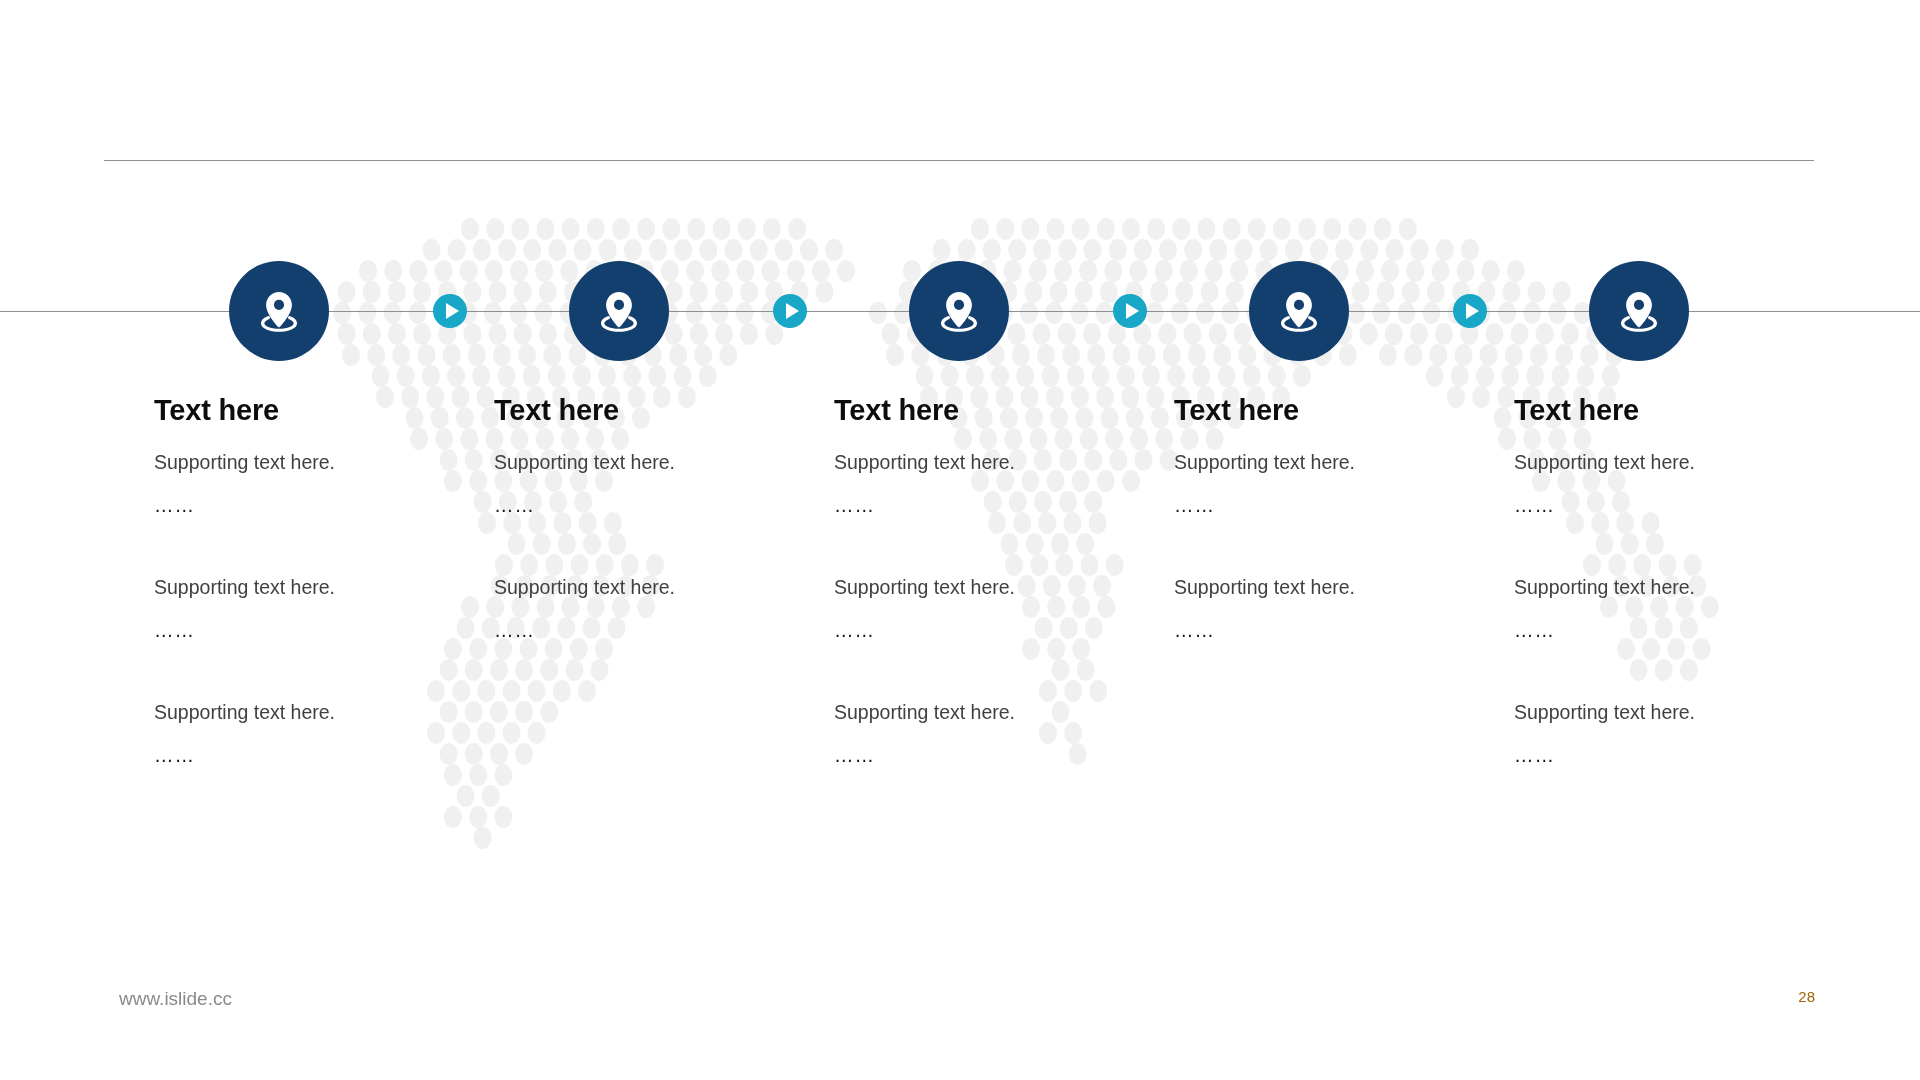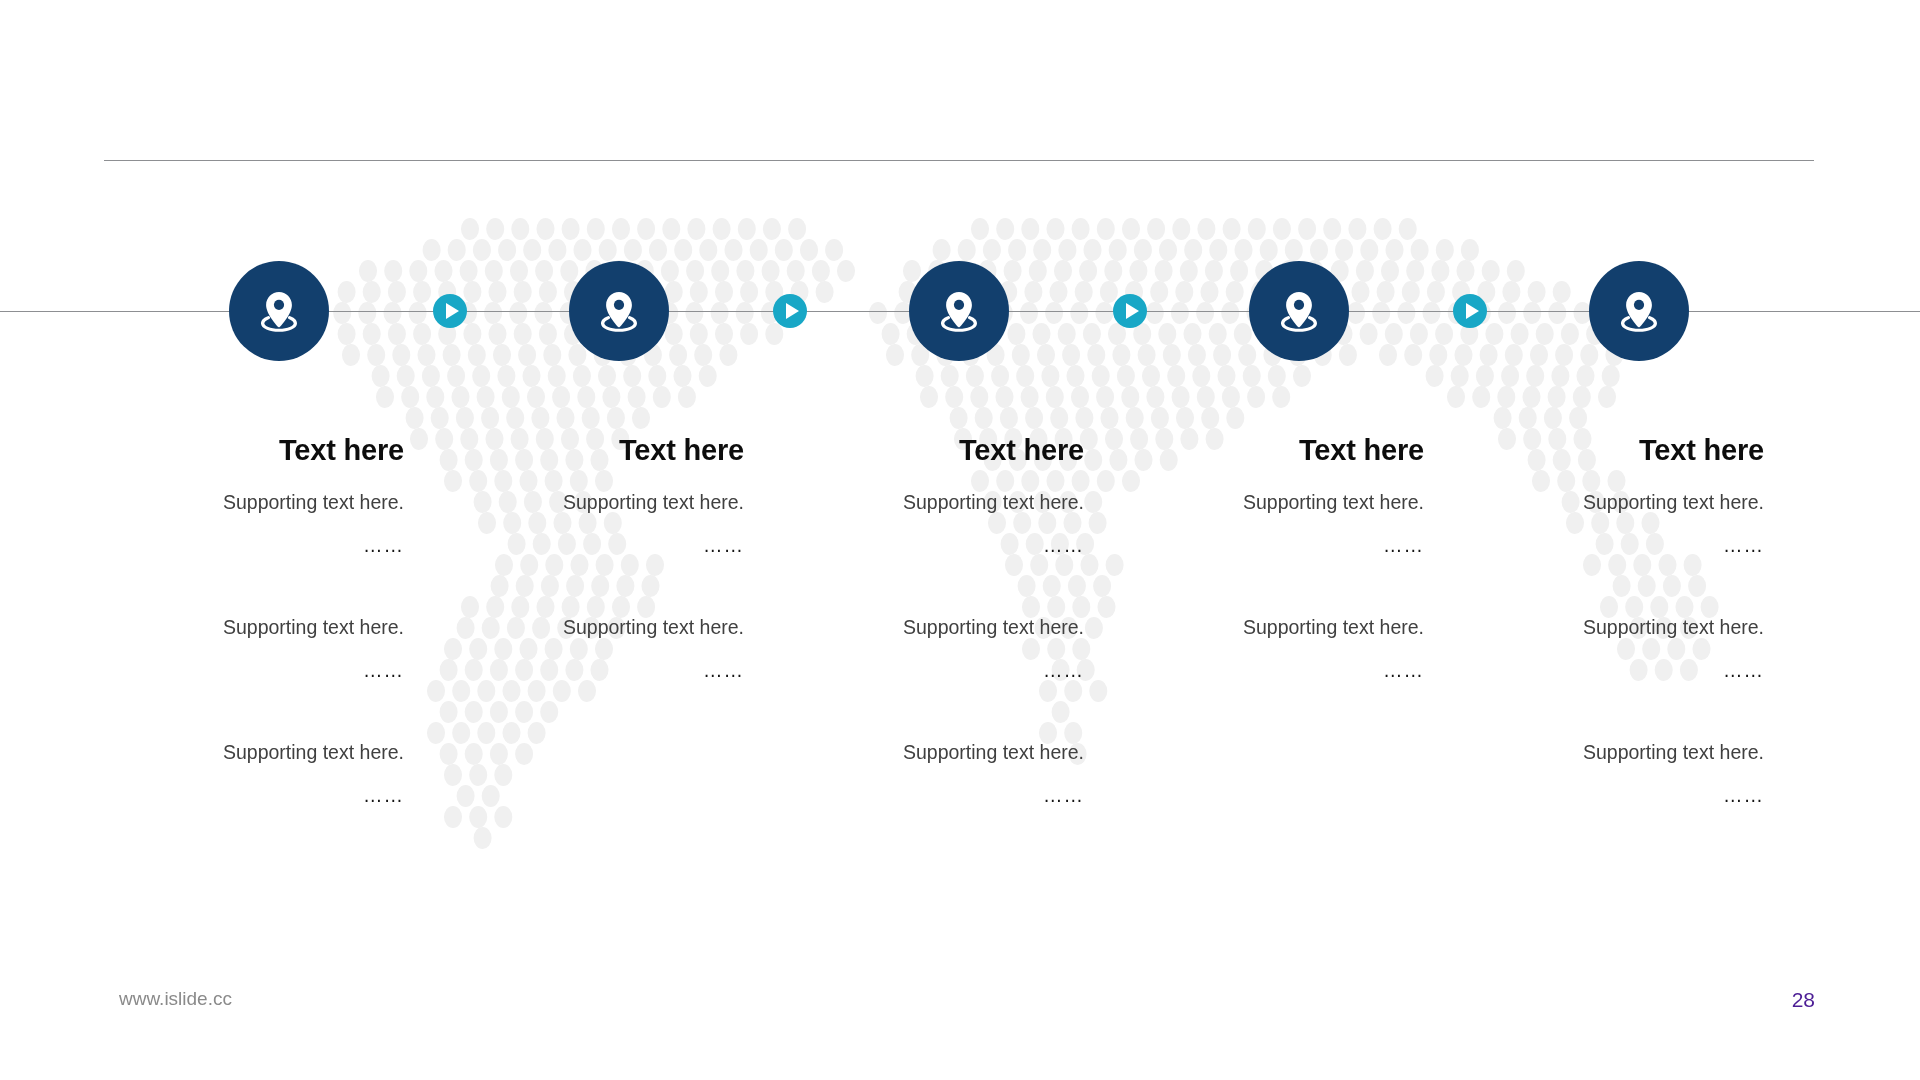--- a/index.html
+++ b/index.html
@@ -90,22 +90,21 @@
     border-left: 13px solid #ffffff;
     margin-left: 4px;
   }
 
   
   .column {
     position: absolute;
     top: 395px;
     width: 250px;
     z-index: 3;
-    text-align: right;
-    margin-top: 40px;
+    text-align: left;
   }
   .col-title {
     font-size: 29px;
     font-weight: 700;
     color: #0d0d0d;
     letter-spacing: -0.2px;
     line-height: 1.1;
     margin: 0 0 26px 0;
     white-space: nowrap;
   }
@@ -134,22 +133,22 @@
     top: 988px;
     font-size: 19px;
     color: #8a8a8a;
     z-index: 3;
     text-align: center;
   }
   .page-number {
     position: absolute;
     right: 105px;
     top: 988px;
-    font-size: 21px;
-    color: #4c1d95;
+    font-size: 15px;
+    color: #a16207;
     z-index: 3;
   }
 </style>
 </head>
 <body>
 
 <div id="slide">
 
   <svg id="worldmap" viewBox="0 0 1700 700" preserveAspectRatio="none" aria-hidden="true">
       <ellipse cx="340.0" cy="14.0" rx="9" ry="11" fill="#f0f0f0"></ellipse>

